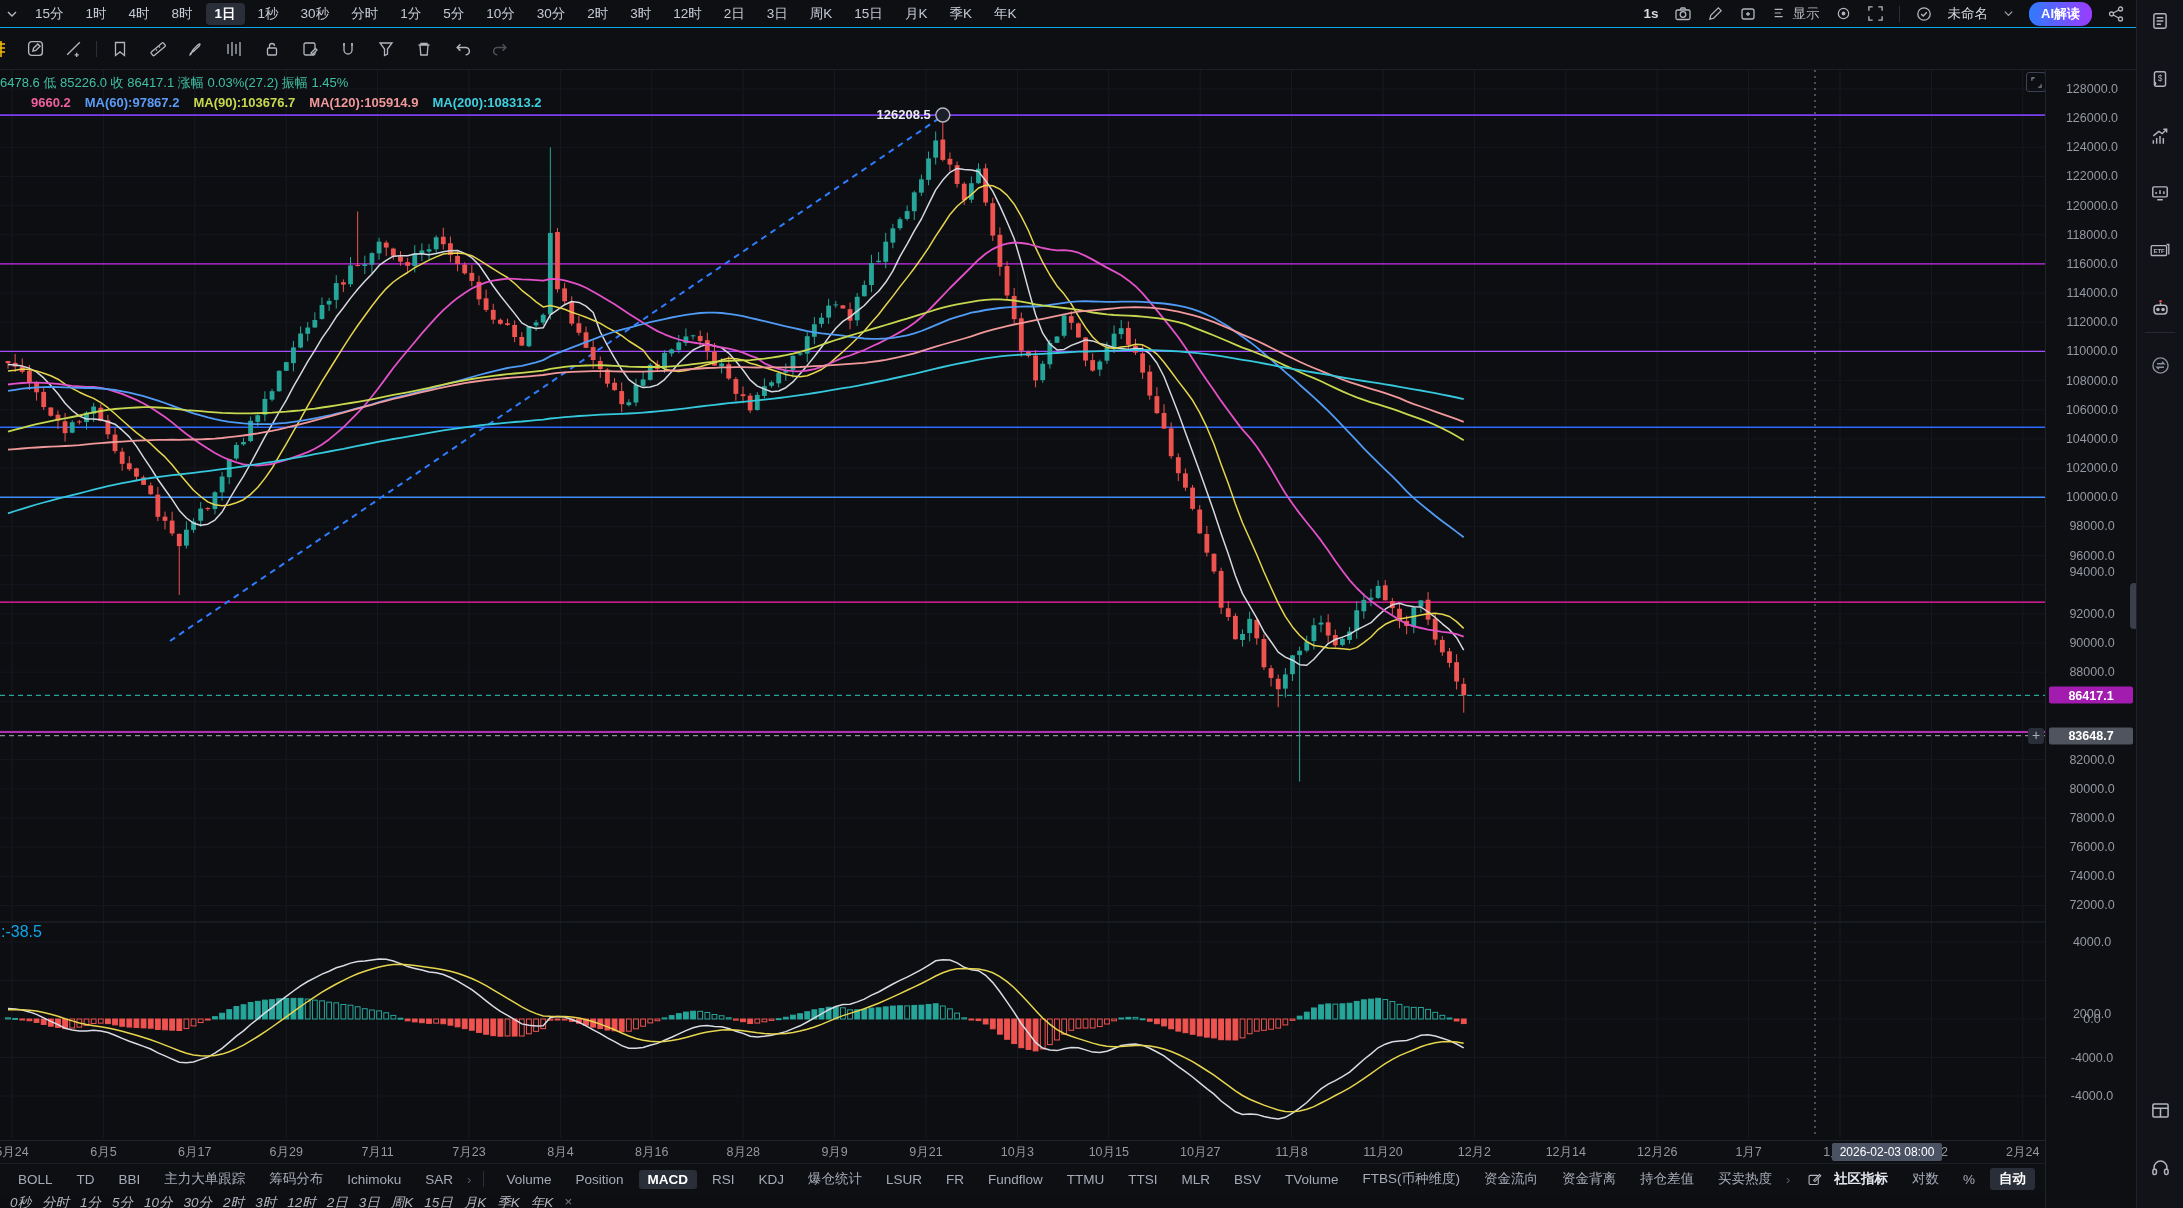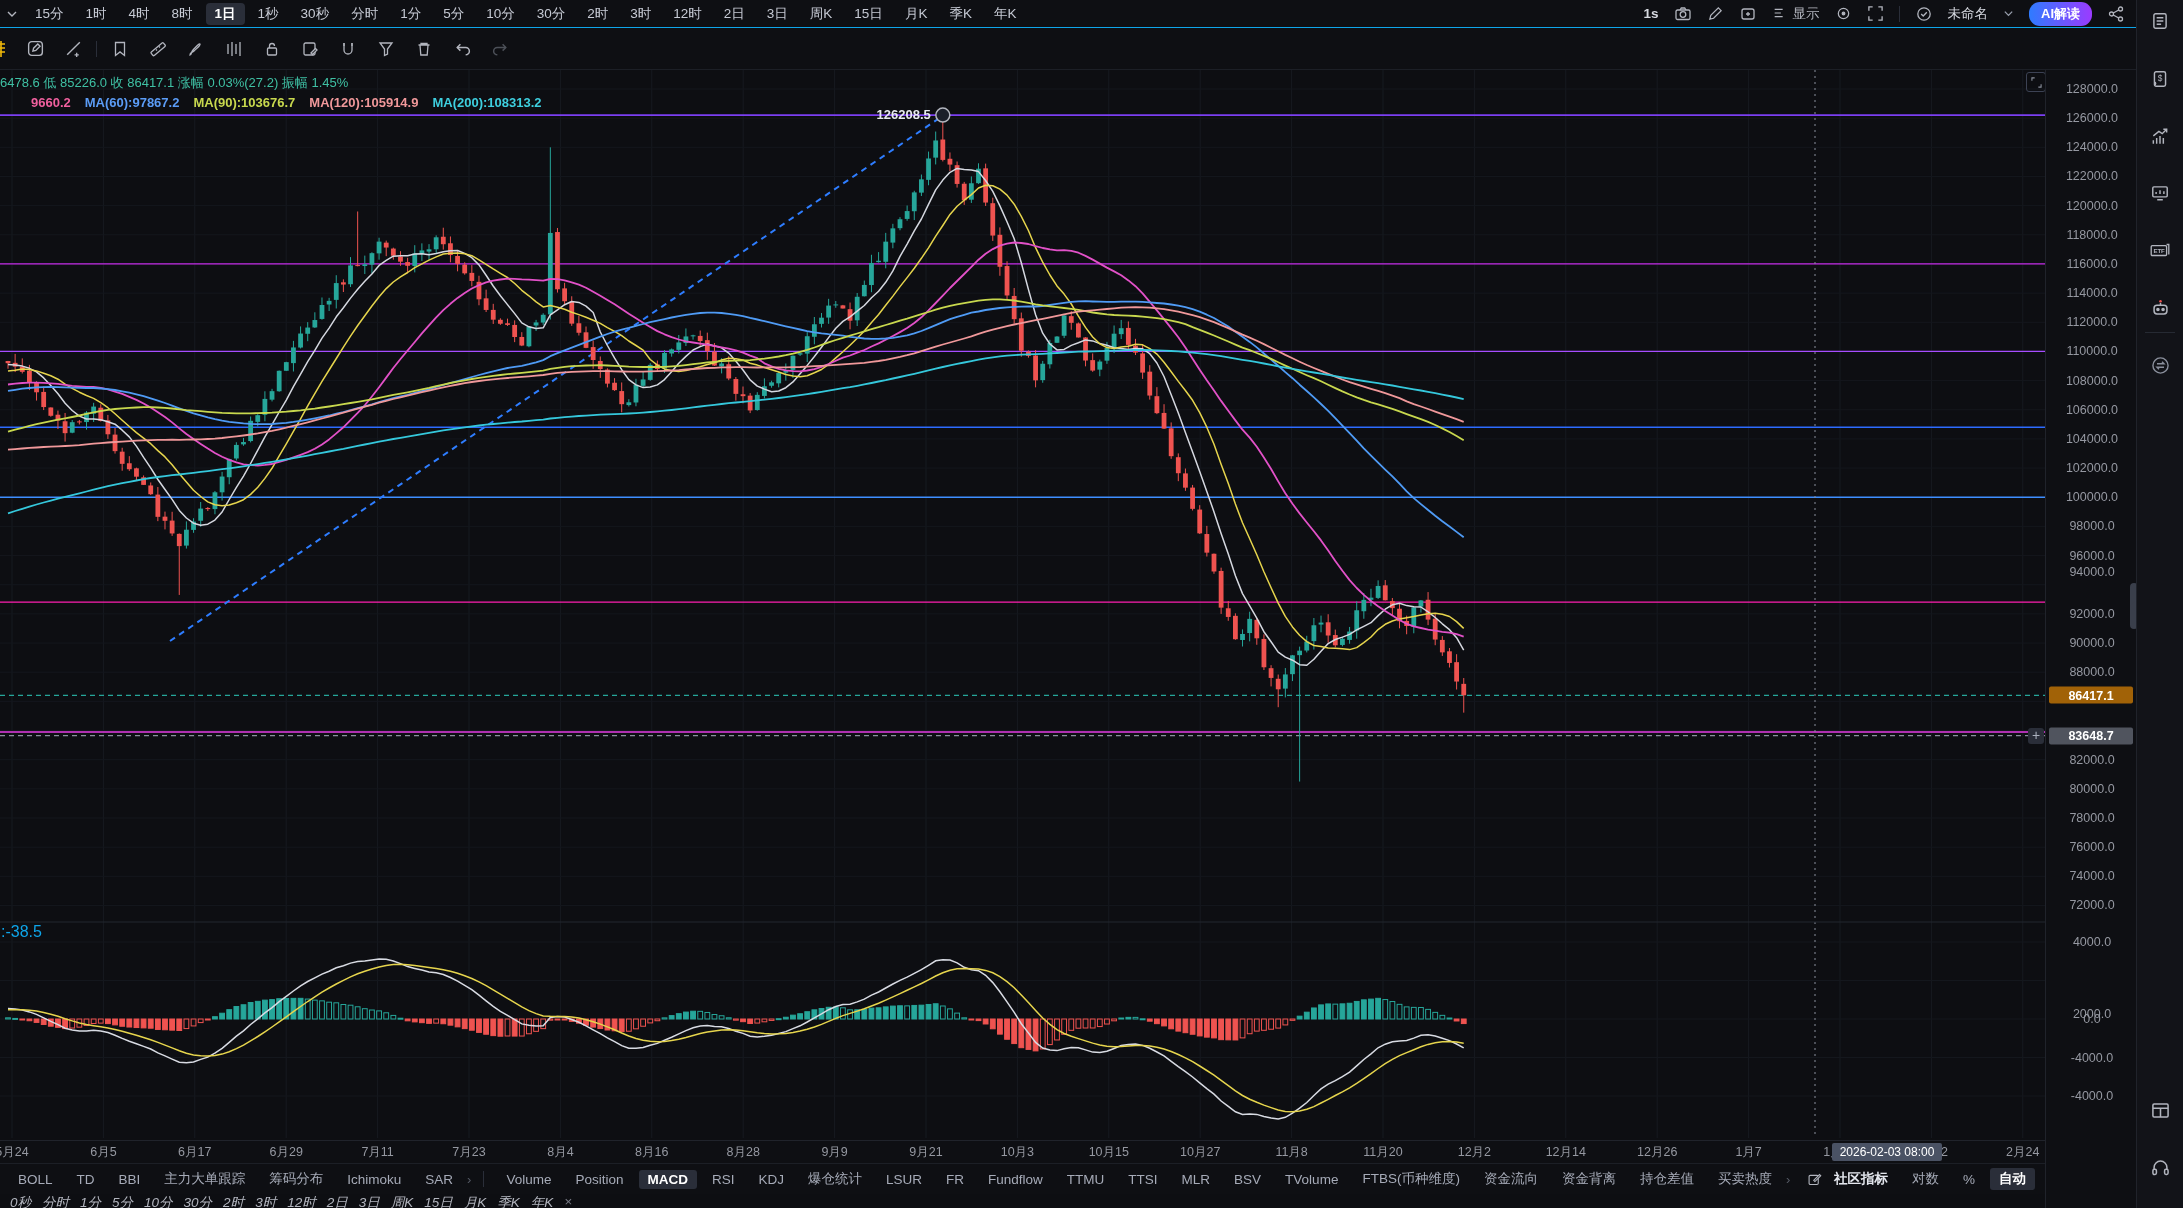--- a/index.html
+++ b/index.html
@@ -955,21 +955,21 @@
   <div class="ohlc1">6478.6 低 85226.0 收 86417.1 涨幅 0.03%(27.2) 振幅 1.45%</div>
   <div class="ohlc2" id="ma-line"><span style="color: rgb(240, 96, 158);">9660.2</span><span style="color: rgb(91, 156, 246);">MA(60):97867.2</span><span style="color: rgb(200, 216, 78);">MA(90):103676.7</span><span style="color: rgb(240, 152, 154);">MA(120):105914.9</span><span style="color: rgb(62, 207, 223);">MA(200):108313.2</span></div>
   <div class="macd-label">:-38.5</div>
   <div class="panebtn">
     <svg width="11" height="11" viewBox="0 0 12 12" fill="none" stroke="#8a8f9c" stroke-width="1.2">
         <path d="M1 4V1h3M11 8v3H8"></path>
       </svg>
   </div>
 
   <div class="paxis" id="paxis">
-    <div class="badge" id="badge-last" style="background: #a16207; top: 695.279px;">86417.1</div>
+    <div class="badge" id="badge-last" style="background: #a21caf; top: 695.279px;">86417.1</div>
     <div class="badge" id="badge-cross" style="background: rgb(80, 84, 94); top: 735.642px;">83648.7</div>
     <div class="plusbox" id="plusbox" style="top: 735.642px;">+</div>
     <div class="pill"></div>
   <div class="ptick" style="top: 89px;">128000.0</div>
       <div class="ptick" style="top: 118.16px;">126000.0</div>
       <div class="ptick" style="top: 147.32px;">124000.0</div>
       <div class="ptick" style="top: 176.48px;">122000.0</div>
       <div class="ptick" style="top: 205.64px;">120000.0</div>
       <div class="ptick" style="top: 234.8px;">118000.0</div>
       <div class="ptick" style="top: 263.96px;">116000.0</div>

